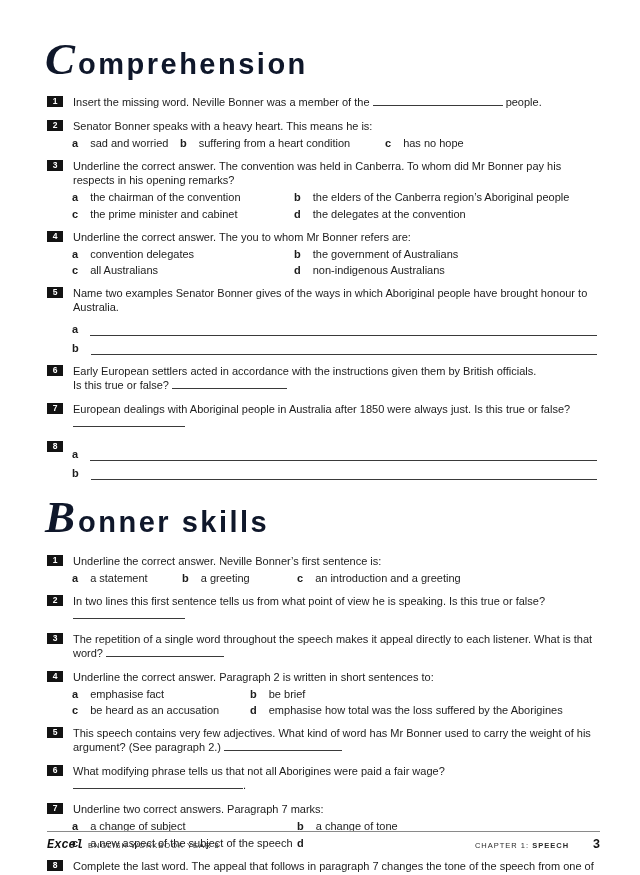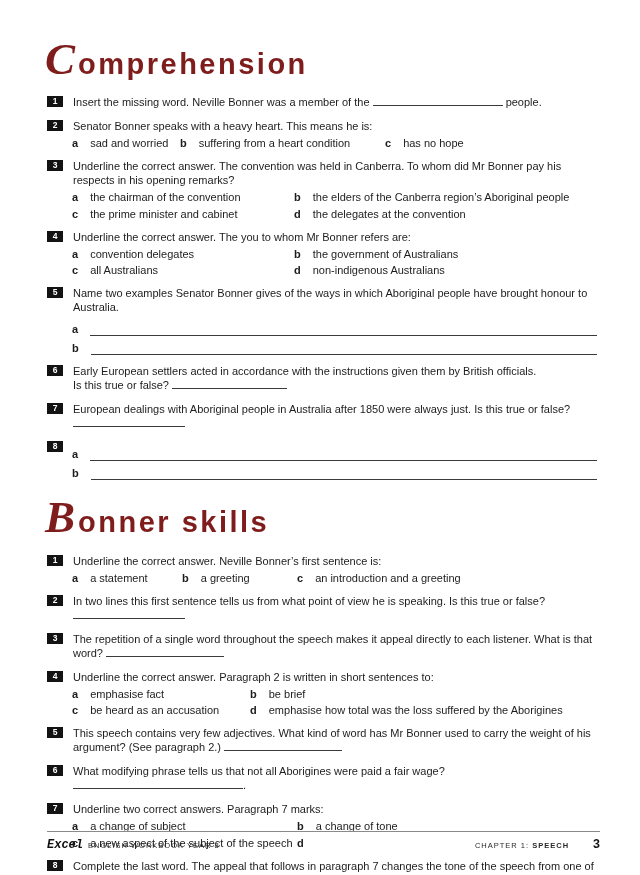--- a/index.html
+++ b/index.html
@@ -6,21 +6,21 @@
   .page{
     width:640px;height:875px;position:relative;background:#ffffff;
     font-family:"Liberation Sans",sans-serif;color:#1c1c1c;overflow:hidden;
     box-sizing:border-box;
   }
   .content{position:absolute;left:47px;right:43px;top:36px;}
   .section{margin:0;}
   .section + .section{margin-top:14px;}
   .section-title{
     font-size:29px;font-weight:bold;letter-spacing:2.5px;line-height:1.05;
-    margin:0 0 11px -2px;color:#7f1d1d;
+    margin:0 0 11px -2px;color:#0f172a;
   }
   .section-title::first-letter{
     font-family:"Liberation Serif",serif;font-style:italic;font-weight:bold;
     font-size:45px;letter-spacing:3px;
   }
   .question{display:flex;gap:9px;margin-bottom:8px;}
   .badge{
     flex:0 0 16px;height:11px;margin-top:2px;background:#131313;color:#fff;
     font-size:8.5px;font-weight:bold;text-align:center;line-height:11.5px;
   }

